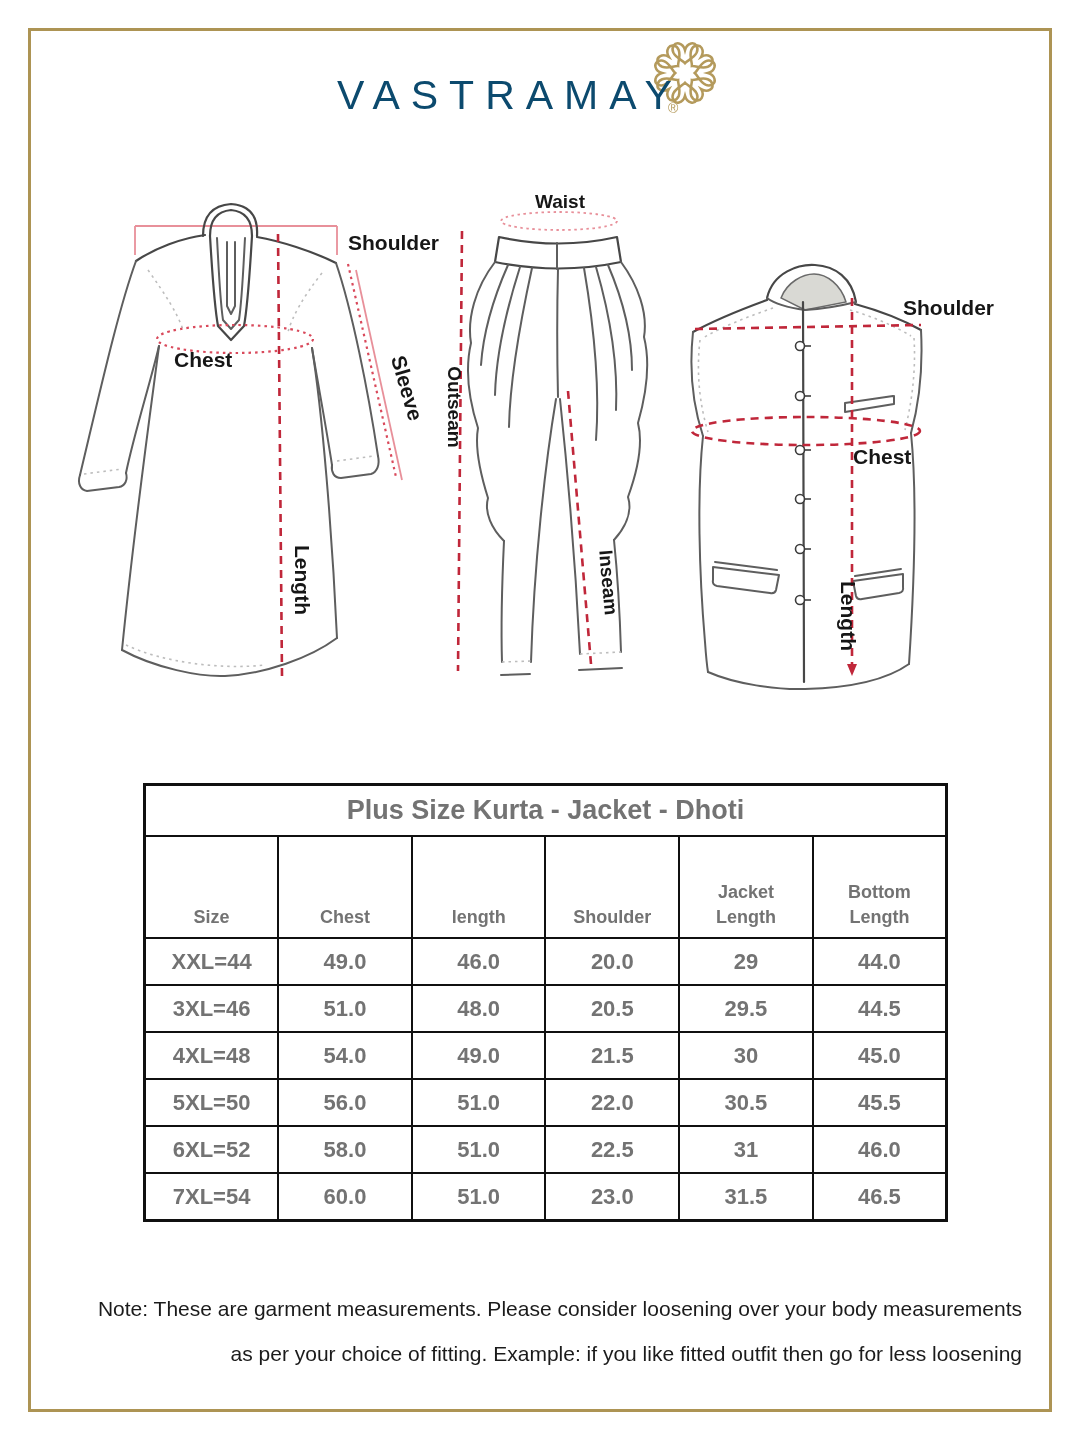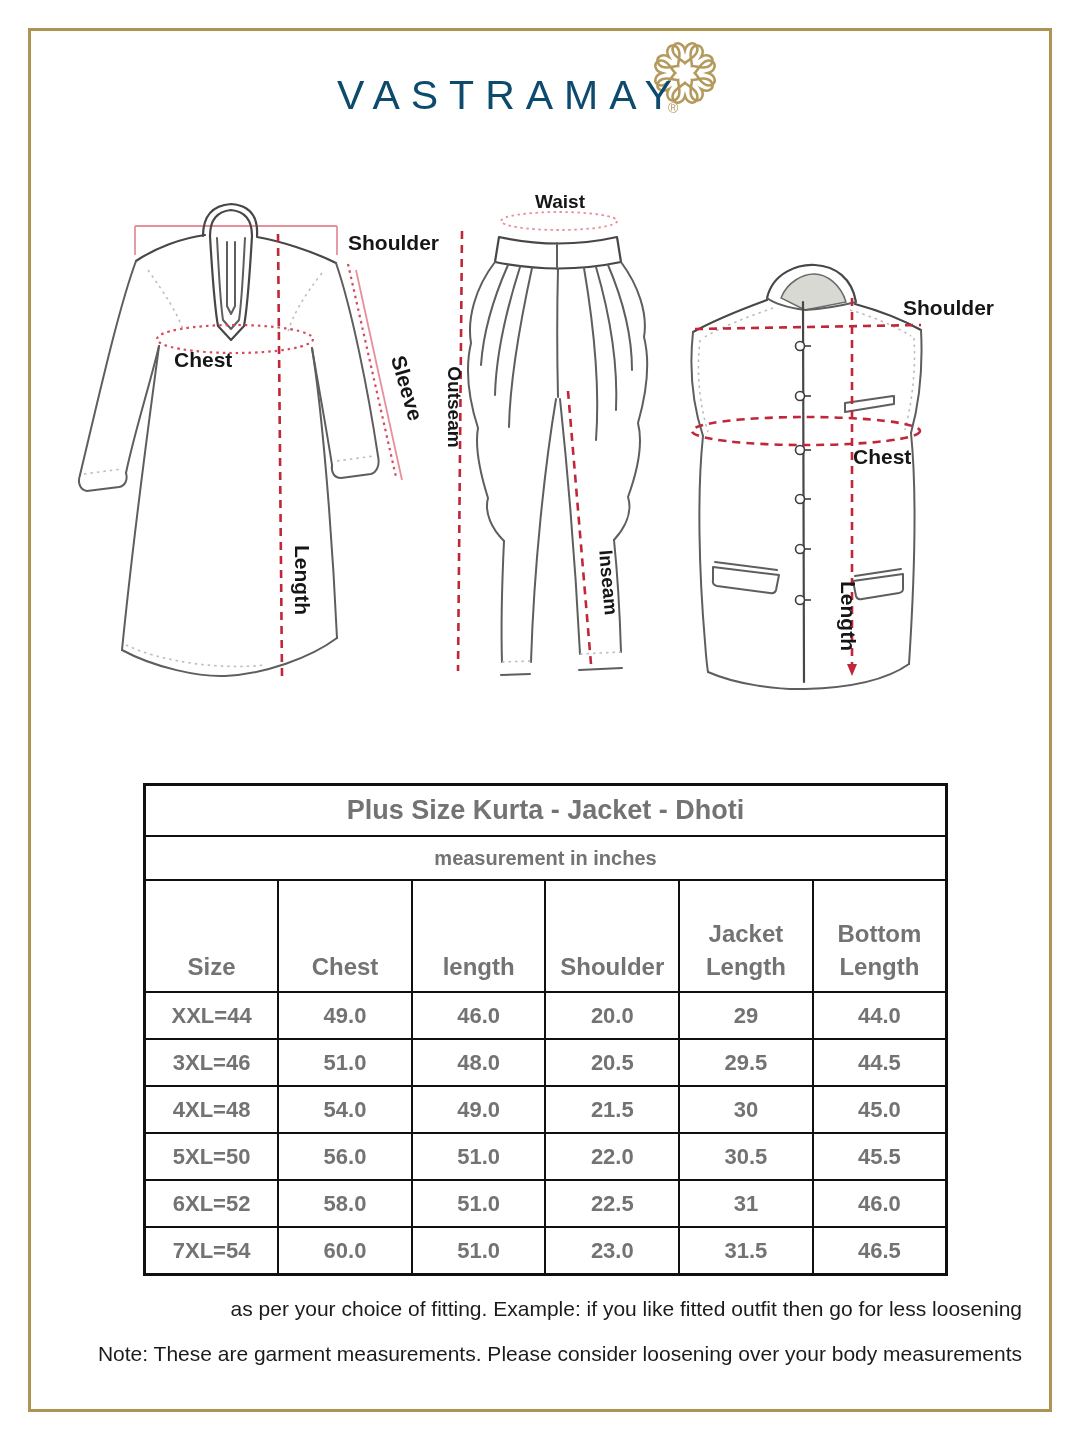--- a/index.html
+++ b/index.html
@@ -29,22 +29,22 @@
   .diag-label-sm{font-family:"Liberation Sans",sans-serif;font-size:19px;font-weight:bold;fill:#161616;}
 
   
   .size-table{position:absolute;left:143px;top:783px;width:805px;border-collapse:collapse;
               table-layout:fixed;}
   .size-table td,.size-table th{border:2px solid #101010;color:#737373;
               font-family:"Liberation Sans",sans-serif;}
   .size-table{border:3px solid #101010;}
   .t-title{height:47px;font-size:27px;font-weight:bold;text-align:center;}
   .t-sub{height:40px;font-size:20px;font-weight:bold;text-align:center;}
-  .t-head th{height:84px;font-size:24px;font-weight:bold;text-align:center;
-             vertical-align:bottom;padding:18px 6px 8px 6px;line-height:1.35;}
+  .t-head th{height:84px;font-size:18px;font-weight:bold;text-align:center;
+             vertical-align:bottom;padding:8px 6px 8px 6px;line-height:1.35;}
   .t-row td{height:43px;font-size:22px;font-weight:bold;text-align:center;vertical-align:middle;}
 
   
   .note{position:absolute;left:55px;right:58px;top:1286px;text-align:right;
         font-size:21px;color:#1b1b1b;line-height:45px;}
 </style>
 </head>
 <body>
 
 <div id="page">
@@ -186,23 +186,20 @@
     <text class="diag-label" x="248" y="75">Shoulder</text>
     <text class="diag-label" x="198" y="224">Chest</text>
     <text class="diag-label" transform="translate(186,376) rotate(90)" text-anchor="middle">Length</text>
   </svg>
 
   <table class="size-table">
     <tbody>
       <tr>
         <td class="t-title" colspan="6">Plus Size Kurta - Jacket - Dhoti</td>
       </tr>
-      <tr>
-        <td class="t-sub" colspan="6">measurement in inches</td>
-      </tr>
       <tr class="t-head">
         <th>Size</th>
         <th>Chest</th>
         <th>length</th>
         <th>Shoulder</th>
         <th>Jacket Length</th>
         <th>Bottom Length</th>
       </tr>
       <tr class="t-row">
         <td>XXL=44</td>
@@ -249,16 +246,16 @@
         <td>60.0</td>
         <td>51.0</td>
         <td>23.0</td>
         <td>31.5</td>
         <td>46.5</td>
       </tr>
     </tbody>
   </table>
 
   <div class="note">
+    <div>Note: These are garment measurements. Please consider loosening over your body measurements</div>
     <div>as per your choice of fitting. Example: if you like fitted outfit then go for less loosening</div>
-    <div>Note: These are garment measurements. Please consider loosening over your body measurements</div>
   </div>
 </div>
 
 </body></html>

